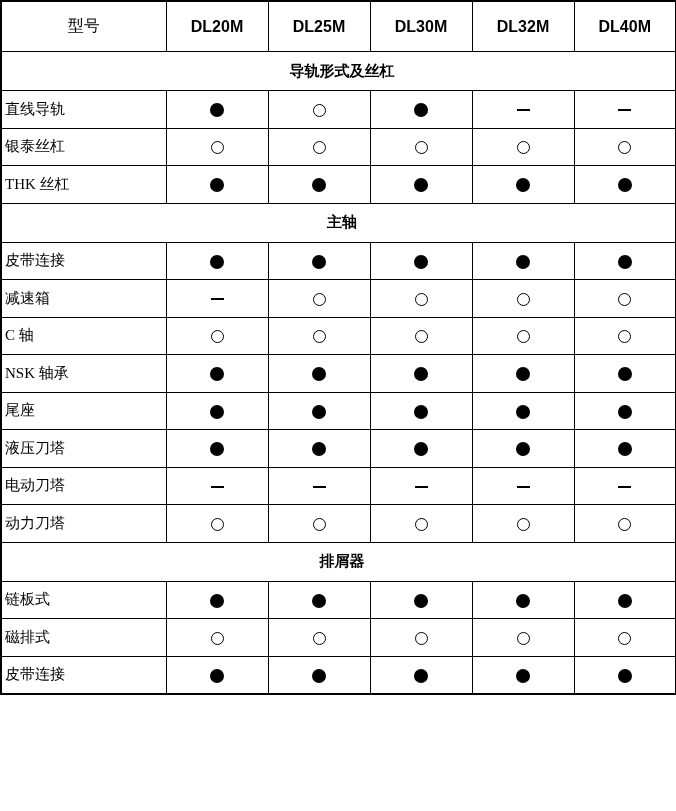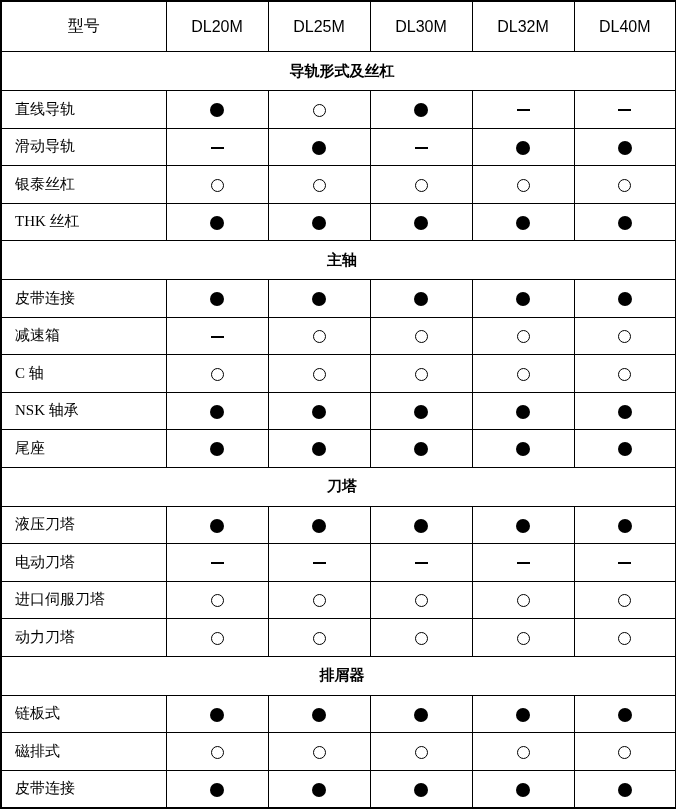--- a/index.html
+++ b/index.html
@@ -31,38 +31,38 @@
     height: 49px;
     text-align: center;
     font-size: 16px;
   }
   th.corner-header {
     font-weight: normal;
     font-size: 15px;
     font-family: "Liberation Serif", "DejaVu Serif", serif;
   }
   th.model-header {
-    font-weight: normal;
+    font-weight: bold;
   }
   
   tr.section-row td {
     height: 38px;
     font-weight: bold;
     font-size: 15px;
     text-align: center;
     padding-left: 7px;
     font-family: "Liberation Serif", "DejaVu Serif", serif;
   }
   
   tr.data-row td {
     height: 36.5px;
   }
   td.row-label {
     text-align: left;
-    padding-left: 13px;
+    padding-left: 3px;
     font-size: 15px;
     font-family: "Liberation Serif", "DejaVu Serif", serif;
   }
   td.symbol-cell {
     text-align: center;
   }
   
   .sym {
     display: inline-block;
     vertical-align: middle;
@@ -114,28 +114,20 @@
       </tr>
       <tr class="data-row">
         <td class="row-label">直线导轨</td>
         <td class="symbol-cell"><span class="sym sym-filled"></span></td>
         <td class="symbol-cell"><span class="sym sym-open"></span></td>
         <td class="symbol-cell"><span class="sym sym-filled"></span></td>
         <td class="symbol-cell"><span class="sym sym-dash"></span></td>
         <td class="symbol-cell"><span class="sym sym-dash"></span></td>
       </tr>
       <tr class="data-row">
-        <td class="row-label">滑动导轨</td>
-        <td class="symbol-cell"><span class="sym sym-dash"></span></td>
-        <td class="symbol-cell"><span class="sym sym-filled"></span></td>
-        <td class="symbol-cell"><span class="sym sym-dash"></span></td>
-        <td class="symbol-cell"><span class="sym sym-filled"></span></td>
-        <td class="symbol-cell"><span class="sym sym-filled"></span></td>
-      </tr>
-      <tr class="data-row">
         <td class="row-label">银泰丝杠</td>
         <td class="symbol-cell"><span class="sym sym-open"></span></td>
         <td class="symbol-cell"><span class="sym sym-open"></span></td>
         <td class="symbol-cell"><span class="sym sym-open"></span></td>
         <td class="symbol-cell"><span class="sym sym-open"></span></td>
         <td class="symbol-cell"><span class="sym sym-open"></span></td>
       </tr>
       <tr class="data-row">
         <td class="row-label">THK 丝杠</td>
         <td class="symbol-cell"><span class="sym sym-filled"></span></td>
@@ -180,46 +172,35 @@
         <td class="symbol-cell"><span class="sym sym-filled"></span></td>
       </tr>
       <tr class="data-row">
         <td class="row-label">尾座</td>
         <td class="symbol-cell"><span class="sym sym-filled"></span></td>
         <td class="symbol-cell"><span class="sym sym-filled"></span></td>
         <td class="symbol-cell"><span class="sym sym-filled"></span></td>
         <td class="symbol-cell"><span class="sym sym-filled"></span></td>
         <td class="symbol-cell"><span class="sym sym-filled"></span></td>
       </tr>
-      <tr class="section-row">
-        <td colspan="6">刀塔</td>
-      </tr>
       <tr class="data-row">
         <td class="row-label">液压刀塔</td>
         <td class="symbol-cell"><span class="sym sym-filled"></span></td>
         <td class="symbol-cell"><span class="sym sym-filled"></span></td>
         <td class="symbol-cell"><span class="sym sym-filled"></span></td>
         <td class="symbol-cell"><span class="sym sym-filled"></span></td>
         <td class="symbol-cell"><span class="sym sym-filled"></span></td>
       </tr>
       <tr class="data-row">
         <td class="row-label">电动刀塔</td>
         <td class="symbol-cell"><span class="sym sym-dash"></span></td>
         <td class="symbol-cell"><span class="sym sym-dash"></span></td>
         <td class="symbol-cell"><span class="sym sym-dash"></span></td>
         <td class="symbol-cell"><span class="sym sym-dash"></span></td>
         <td class="symbol-cell"><span class="sym sym-dash"></span></td>
-      </tr>
-      <tr class="data-row">
-        <td class="row-label">进口伺服刀塔</td>
-        <td class="symbol-cell"><span class="sym sym-open"></span></td>
-        <td class="symbol-cell"><span class="sym sym-open"></span></td>
-        <td class="symbol-cell"><span class="sym sym-open"></span></td>
-        <td class="symbol-cell"><span class="sym sym-open"></span></td>
-        <td class="symbol-cell"><span class="sym sym-open"></span></td>
       </tr>
       <tr class="data-row">
         <td class="row-label">动力刀塔</td>
         <td class="symbol-cell"><span class="sym sym-open"></span></td>
         <td class="symbol-cell"><span class="sym sym-open"></span></td>
         <td class="symbol-cell"><span class="sym sym-open"></span></td>
         <td class="symbol-cell"><span class="sym sym-open"></span></td>
         <td class="symbol-cell"><span class="sym sym-open"></span></td>
       </tr>
       <tr class="section-row">

